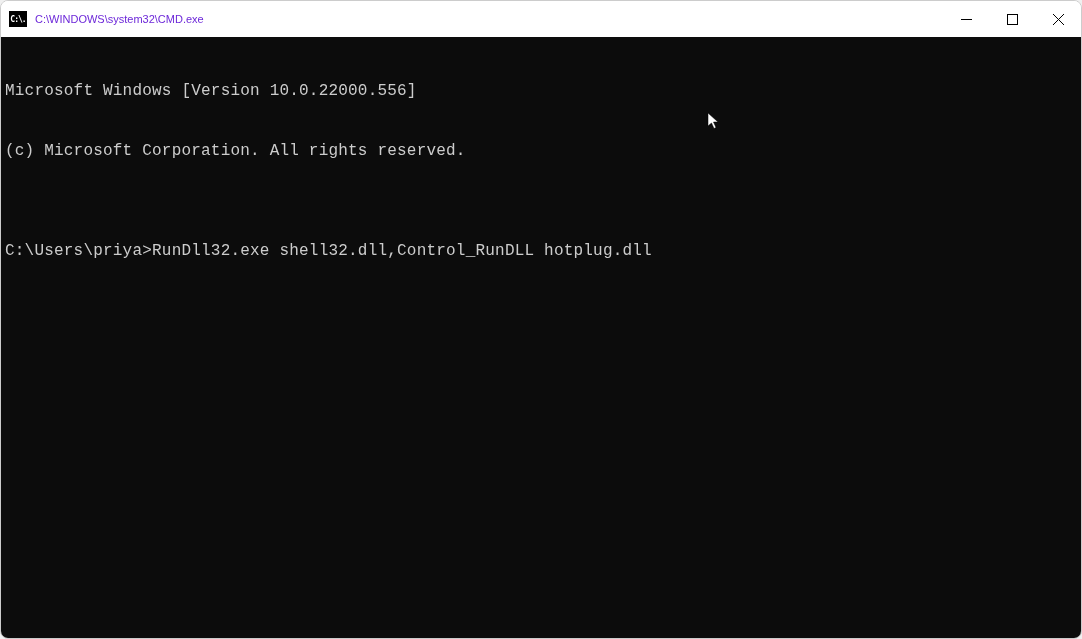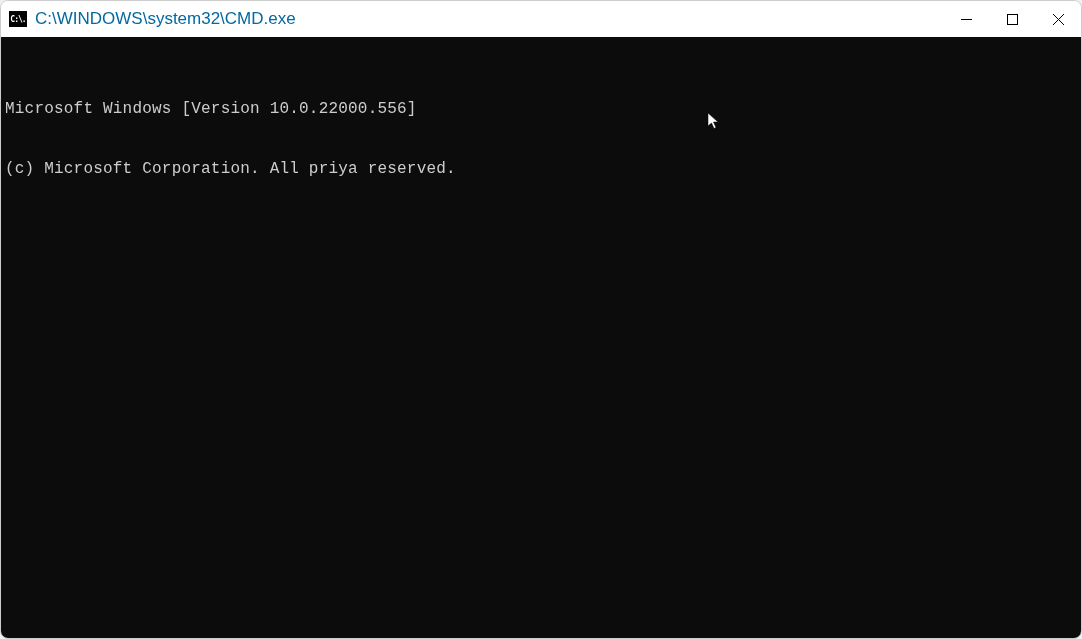--- a/index.html
+++ b/index.html
@@ -41,22 +41,22 @@
       justify-content: center;
       margin-right: 8px;
       font-size: 8px;
       color: #ffffff;
       font-family: monospace;
       letter-spacing: -1px;
       font-weight: bold;
       padding: 1px;
     }
     .titlebar-title {
-      font-size: 17px;
-      color: #0369a1;
+      font-size: 11px;
+      color: #6d28d9;
       flex: 1;
     }
     .window-controls {
       display: flex;
       height: 100%;
     }
     .window-control {
       width: 46px;
       height: 100%;
       display: flex;
@@ -68,21 +68,21 @@
       width: 11px;
       height: 11px;
     }
     .terminal {
       flex: 1;
       background: #0c0c0c;
       color: #cccccc;
       font-family: Consolas, "Courier New", monospace;
       font-size: 16px;
       line-height: 20px;
-      padding: 22px 4px;
+      padding: 4px 4px;
       white-space: pre;
       overflow: hidden;
       position: relative;
       letter-spacing: 0.2px;
     }
     .terminal-line {
       white-space: pre;
     }
     .cursor-pointer {
       position: absolute;
@@ -119,22 +119,23 @@
         <svg viewBox="0 0 11 11">
           <line x1="0" y1="0" x2="11" y2="11" stroke="#000000" stroke-width="1"></line>
           <line x1="11" y1="0" x2="0" y2="11" stroke="#000000" stroke-width="1"></line>
         </svg>
       </div>
     </div>
   </div>
 
   <div class="terminal">
     <div class="terminal-line">Microsoft Windows [Version 10.0.22000.556]</div>
-    <div class="terminal-line">(c) Microsoft Corporation. All priya reserved.</div>
+    <div class="terminal-line">(c) Microsoft Corporation. All rights reserved.</div>
     <div class="terminal-line"></div>
+    <div class="terminal-line">C:\Users\priya&gt;RunDll32.exe shell32.dll,Control_RunDLL hotplug.dll</div>
     <div class="terminal-line"></div>
     <div class="cursor-pointer">
       <svg viewBox="0 0 14 18">
         <path d="M 1 1 L 1 14 L 4.5 11 L 7 16.5 L 9 15.5 L 6.5 10 L 11 10 Z" fill="#ffffff" stroke="#000000" stroke-width="0.5"></path>
       </svg>
     </div>
   </div>
 </div>
 
 </body></html>

